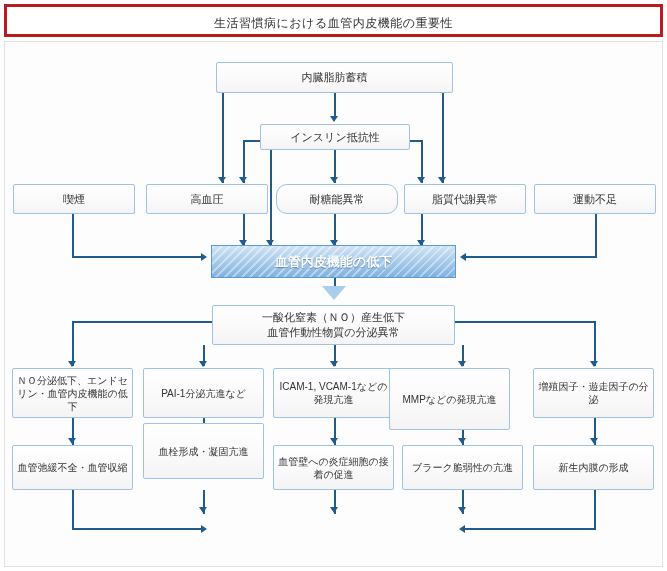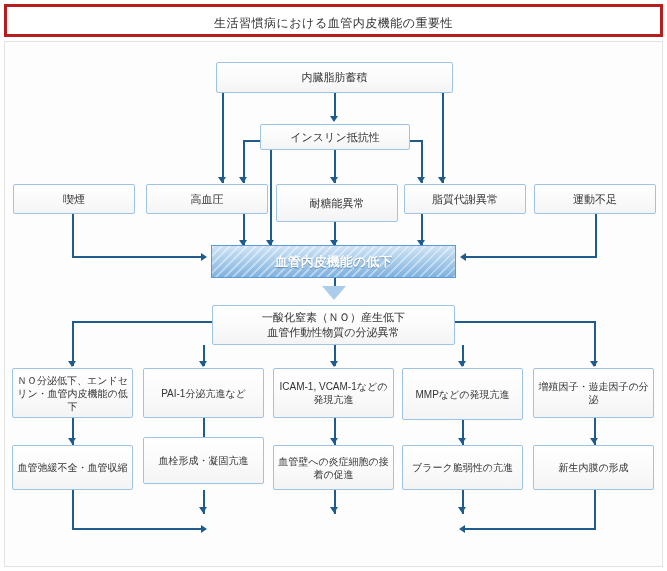--- a/index.html
+++ b/index.html
@@ -125,21 +125,21 @@
 
   <div class="ln lnh" style="left:410px;top:140px;width:13px;"></div>
   <div class="ln lnv" style="left:421px;top:140px;height:43px;"></div>
   <div class="arrow arrow-down" style="left:417px;top:177px;"></div>
 
   <div class="ln lnv" style="left:270px;top:150px;height:96px;"></div>
   <div class="arrow arrow-down" style="left:266px;top:240px;"></div>
 
   <div class="node" style="left:13px;top:184px;width:122px;height:30px;">喫煙</div>
   <div class="node" style="left:146px;top:184px;width:122px;height:30px;">高血圧</div>
-  <div class="node" style="left:276px;top:184px;width:122px;height:38px;">耐糖能異常</div>
+  <div class="node" style="left:276px;top:184px;width:122px;height:30px;border-radius:11px;">耐糖能異常</div>
   <div class="node" style="left:404px;top:184px;width:122px;height:30px;">脂質代謝異常</div>
   <div class="node" style="left:534px;top:184px;width:122px;height:30px;">運動不足</div>
 
   <div class="ln lnv" style="left:72px;top:214px;height:43px;"></div>
   <div class="ln lnh" style="left:72px;top:256px;width:132px;"></div>
   <div class="arrow arrow-right" style="left:201px;top:253px;"></div>
 
   <div class="ln lnv" style="left:243px;top:214px;height:32px;"></div>
   <div class="arrow arrow-down" style="left:239px;top:240px;"></div>
 
@@ -176,40 +176,40 @@
 
   <div class="ln lnv" style="left:334px;top:345px;height:21px;"></div>
   <div class="arrow arrow-down" style="left:330px;top:361px;"></div>
 
   <div class="ln lnv" style="left:462px;top:345px;height:21px;"></div>
   <div class="arrow arrow-down" style="left:458px;top:361px;"></div>
 
   <div class="node small" style="left:12px;top:368px;width:121px;height:50px;">ＮＯ分泌低下、エンドセリン・血管内皮機能の低下</div>
   <div class="node small" style="left:143px;top:368px;width:121px;height:50px;">PAI-1分泌亢進など</div>
   <div class="node small" style="left:273px;top:368px;width:121px;height:50px;">ICAM-1, VCAM-1などの発現亢進</div>
-  <div class="node small" style="left:402px;top:368px;width:121px;height:52px;">MMPなどの発現亢進</div>
+  <div class="node small" style="left:389px;top:368px;width:121px;height:62px;">MMPなどの発現亢進</div>
   <div class="node small" style="left:533px;top:368px;width:121px;height:50px;">増殖因子・遊走因子の分泌</div>
 
   <div class="ln lnv" style="left:72px;top:418px;height:27px;"></div>
   <div class="arrow arrow-down" style="left:68px;top:438px;"></div>
 
   <div class="ln lnv" style="left:203px;top:418px;height:27px;"></div>
   <div class="arrow arrow-down" style="left:199px;top:438px;"></div>
 
   <div class="ln lnv" style="left:334px;top:418px;height:27px;"></div>
   <div class="arrow arrow-down" style="left:330px;top:438px;"></div>
 
   <div class="ln lnv" style="left:462px;top:418px;height:27px;"></div>
   <div class="arrow arrow-down" style="left:458px;top:438px;"></div>
 
   <div class="ln lnv" style="left:594px;top:418px;height:27px;"></div>
   <div class="arrow arrow-down" style="left:590px;top:438px;"></div>
 
   <div class="node small" style="left:12px;top:445px;width:121px;height:45px;">血管弛緩不全・血管収縮</div>
-  <div class="node small" style="left:143px;top:437px;width:121px;height:47px;">血栓形成・凝固亢進</div>
+  <div class="node small" style="left:143px;top:423px;width:121px;height:56px;">血栓形成・凝固亢進</div>
   <div class="node small" style="left:273px;top:445px;width:121px;height:45px;">血管壁への炎症細胞の接着の促進</div>
   <div class="node small" style="left:402px;top:445px;width:121px;height:45px;">ブラーク脆弱性の亢進</div>
   <div class="node small" style="left:533px;top:445px;width:121px;height:45px;">新生内膜の形成</div>
 
   <div class="ln lnv" style="left:72px;top:490px;height:40px;"></div>
   <div class="ln lnh" style="left:72px;top:528px;width:132px;"></div>
   <div class="arrow arrow-right" style="left:201px;top:525px;"></div>
 
   <div class="ln lnv" style="left:203px;top:490px;height:24px;"></div>
   <div class="arrow arrow-down" style="left:199px;top:507px;"></div>

